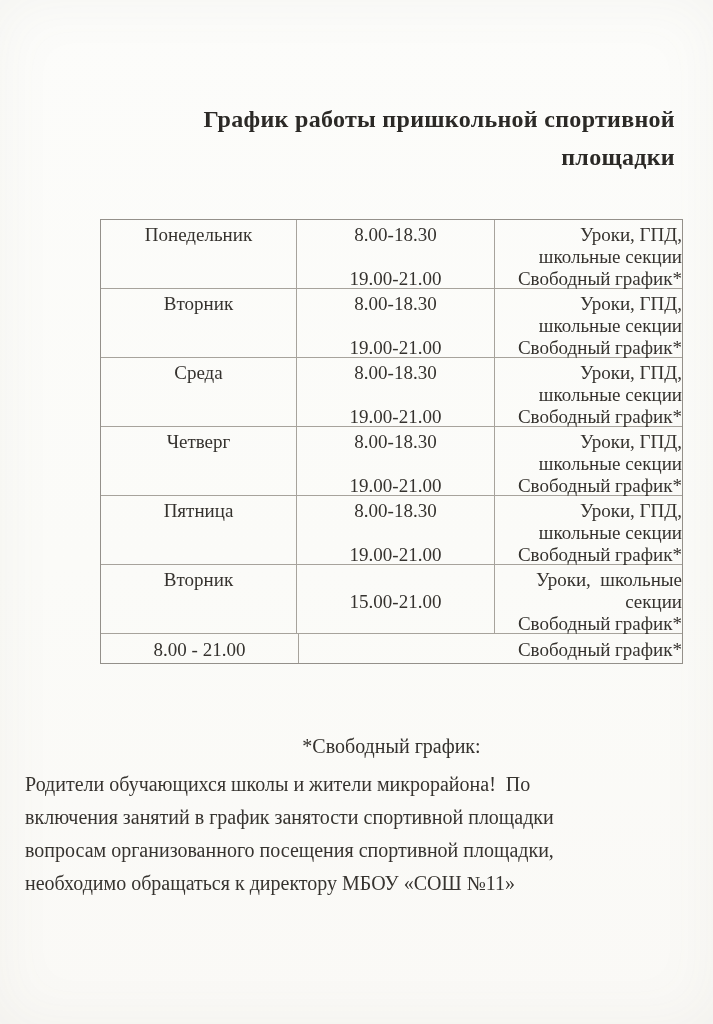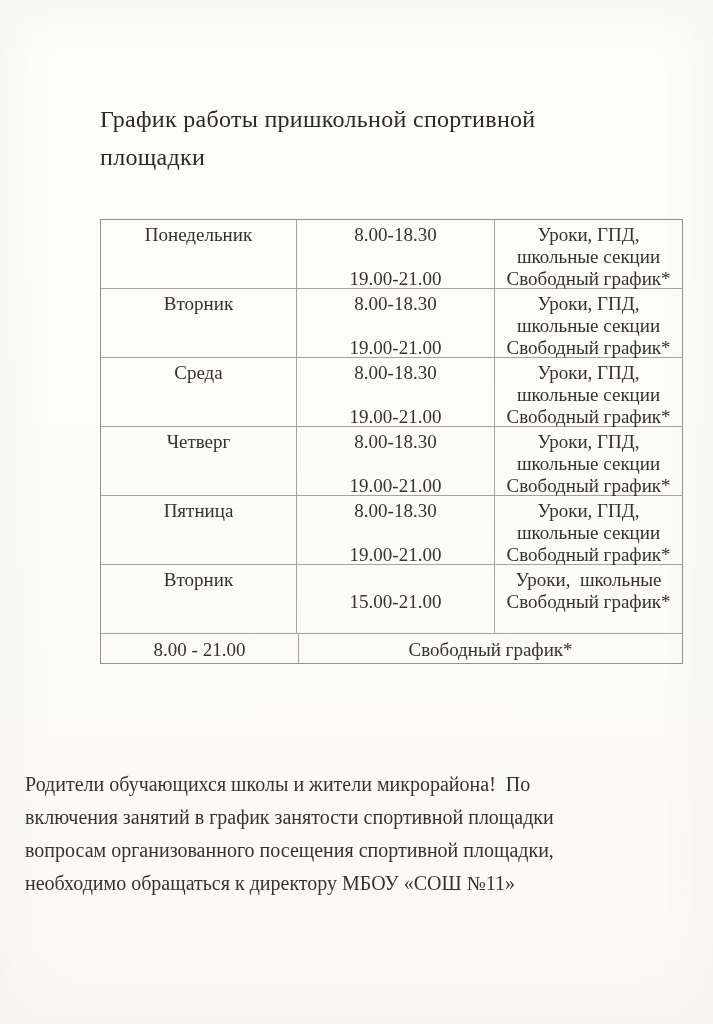--- a/index.html
+++ b/index.html
@@ -10,23 +10,23 @@
     color:#35322e;
     position:relative;
     overflow:hidden;
   }
   .page{
     position:absolute;inset:0;
     background:linear-gradient(180deg,#fcfcfa 0%,#fbfbf8 55%,#faf9f6 100%);
     box-shadow:inset 0 0 60px rgba(120,115,105,0.06);
   }
   .title{
-    position:absolute;top:100px;left:100px;width:583px;
-    text-align:left;
-    font-weight:normal;font-size:24px;line-height:38px;
+    position:absolute;top:100px;left:92px;width:583px;
+    text-align:right;
+    font-weight:bold;font-size:24px;line-height:38px;
     color:#2b2926;letter-spacing:0.3px;
   }
   .sched-table{
     position:absolute;top:219px;left:100px;width:583px;
     border:1px solid #94908a;
     box-sizing:border-box;
     background:transparent;
   }
   .tr{display:flex;border-top:1px solid #a7a39c;}
   .tr:first-child{border-top:none;}
@@ -34,21 +34,21 @@
   .tr.short{height:29px;}
   .td{
     box-sizing:border-box;
     padding-top:4px;
     text-align:center;
     font-size:19px;
     color:#35322e;
   }
   .td.c1{width:196px;border-right:1px solid #a7a39c;}
   .td.c2{width:198px;border-right:1px solid #a7a39c;}
-  .td.c3{flex:1;}
+  .td.c3{flex:1;text-align:right;}
   .line{height:22px;line-height:22px;white-space:pre;}
   .short .line{height:23px;line-height:23px;}
   .footnote-heading{
     position:absolute;top:735px;left:100px;width:583px;
     text-align:center;font-size:20px;color:#33302c;
   }
   .footnote-text{
     position:absolute;top:768px;left:25px;width:663px;
     text-align:left;font-size:20px;line-height:33px;color:#36332f;
   }
@@ -149,35 +149,37 @@
     <div class="tr tall">
       <div class="td c1">
         <div class="line">Вторник</div>
       </div>
       <div class="td c2">
         <div class="line"></div>
         <div class="line">15.00-21.00</div>
       </div>
       <div class="td c3">
         <div class="line">Уроки,  школьные</div>
+        <div class="line">секции</div>
         <div class="line">Свободный график*</div>
       </div>
     </div>
 
     <div class="tr short">
       <div class="td c2">
         <div class="line">8.00 - 21.00</div>
       </div>
       <div class="td c3">
         <div class="line">Свободный график*</div>
       </div>
     </div>
 
   </div>
 
+  <div class="footnote-heading">*Свободный график:</div>
 
   <div class="footnote-text">
     <div class="fn-line">Родители обучающихся школы и жители микрорайона!  По</div>
     <div class="fn-line">включения занятий в график занятости спортивной площадки</div>
     <div class="fn-line">вопросам организованного посещения спортивной площадки,</div>
     <div class="fn-line">необходимо обращаться к директору МБОУ «СОШ №11»</div>
   </div>
 
 </div>
 

